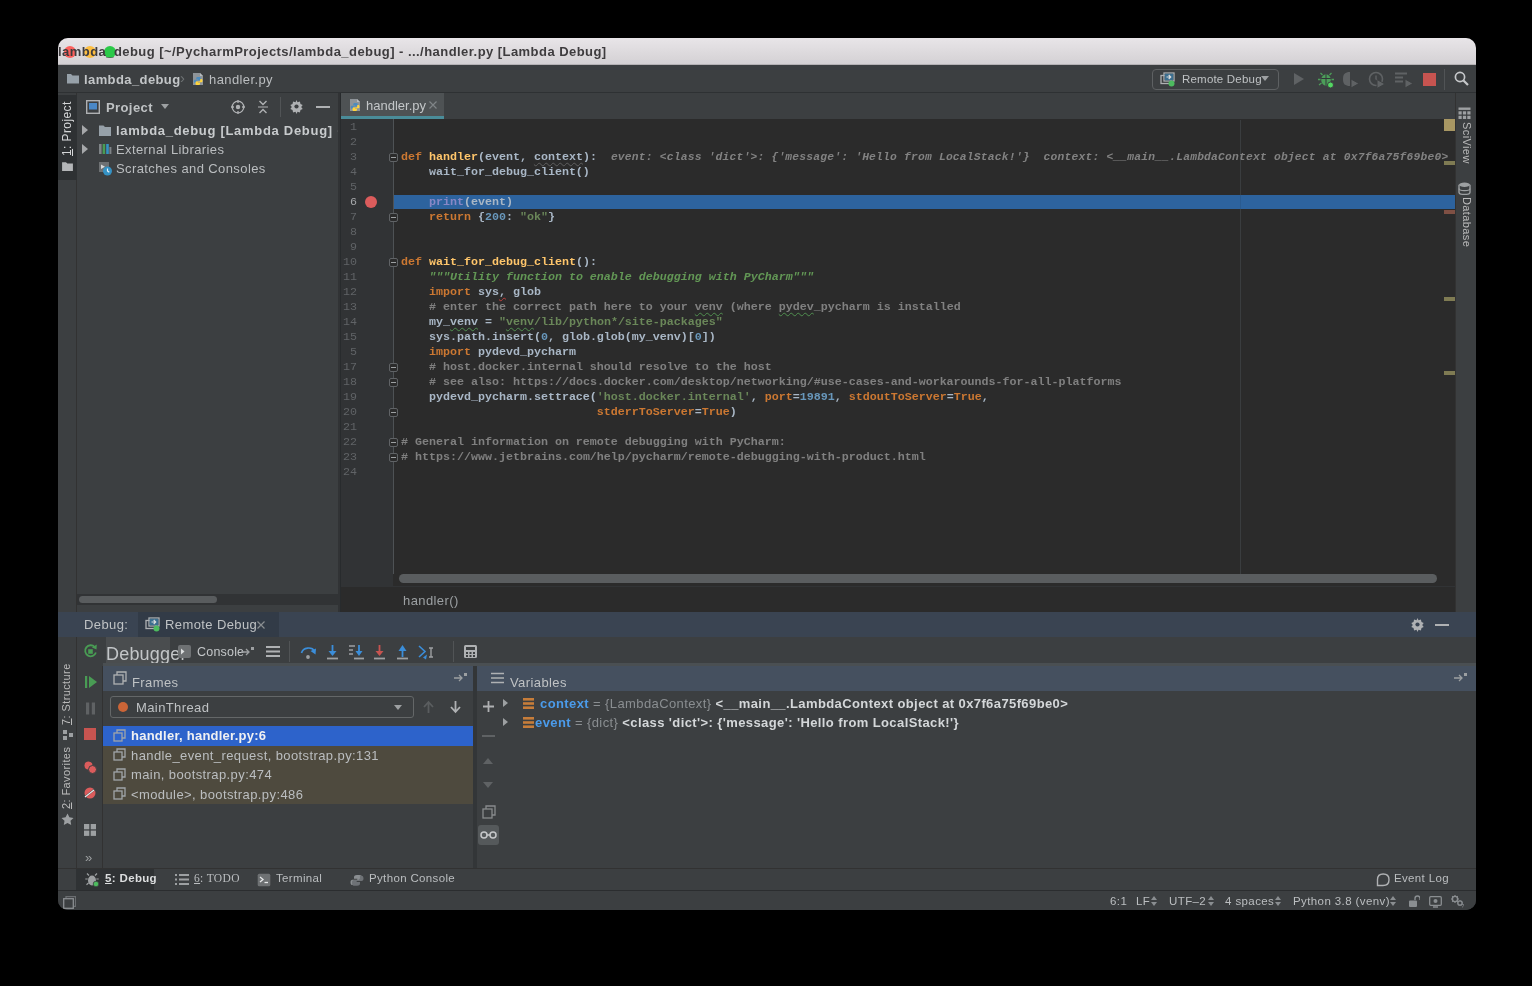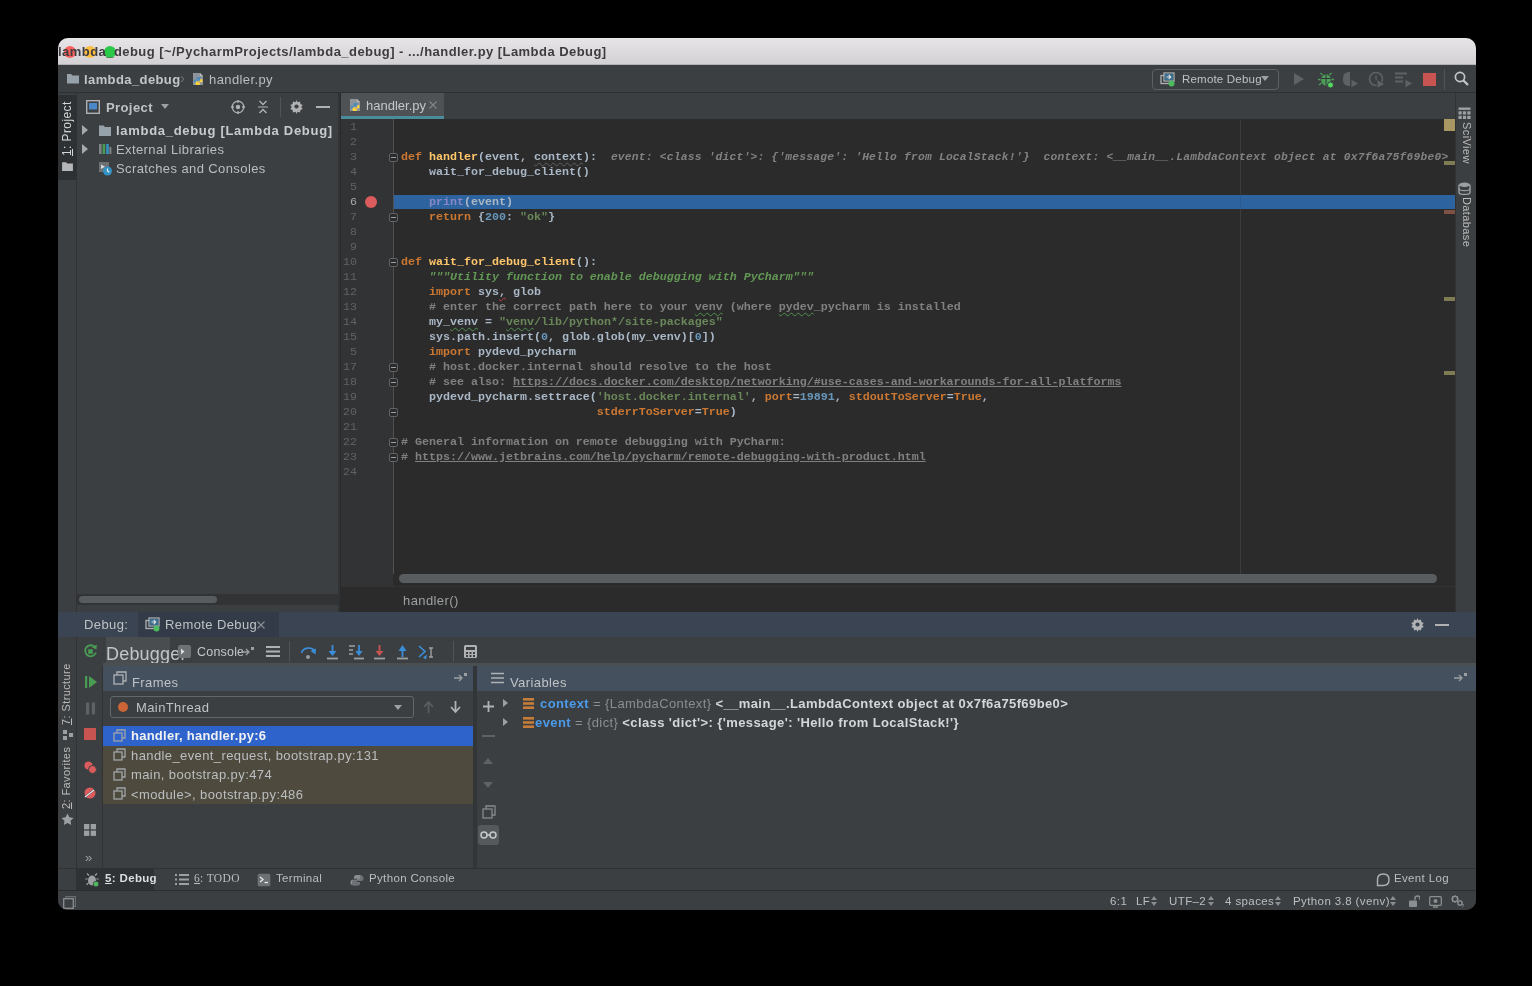--- a/index.html
+++ b/index.html
@@ -33,21 +33,21 @@
   .ln { height:15px; line-height:15px; text-align:right; color:#606366; }
   #code { position:absolute; left:60px; top:27px; white-space:pre; font-family:"Liberation Mono",monospace; font-size:11.67px; line-height:15px; color:#A9B7C6; font-weight:bold; letter-spacing:0; }
   .k { color:#CC7832; } 
   .fn { color:#FFC66B; } 
   .bi { color:#8888C6; } 
   .s { color:#6A8759; } 
   .n { color:#6897BB; } 
   .c { color:#808080; } 
   .doc { color:#629755; font-style:italic; }
   .hint { color:#828282; font-style:italic; font-size:11.3px; letter-spacing:0.2px; }
-  .lnk { text-decoration:underline; }
+  .lnk { }
   .wgr { text-decoration:underline wavy #4F8F4F 1px; text-underline-offset:2px; }
   .wgy { text-decoration:underline wavy #5E5E5E 1px; text-underline-offset:2px; }
   .wrd { text-decoration:underline wavy #BC3F3C 1px; text-underline-offset:2px; }
   .cl { height:15px; }
   .fold { position:absolute; left:48px; width:9px; height:9px; border:1px solid #606366; border-radius:2px; background:#2B2B2B; }
   .fold::after { content:""; position:absolute; left:1px; top:3px; width:5px; height:1px; background:#9DA0A2; }
   .frico { width:13px; height:13px; }
   .updn { width:0; height:0; }
   .updn::before { content:""; position:absolute; left:0; top:0; border-left:3.5px solid transparent; border-right:3.5px solid transparent; border-bottom:4px solid #8A8E91; }
   .updn::after { content:""; position:absolute; left:0; top:6px; border-left:3.5px solid transparent; border-right:3.5px solid transparent; border-top:4px solid #8A8E91; }

